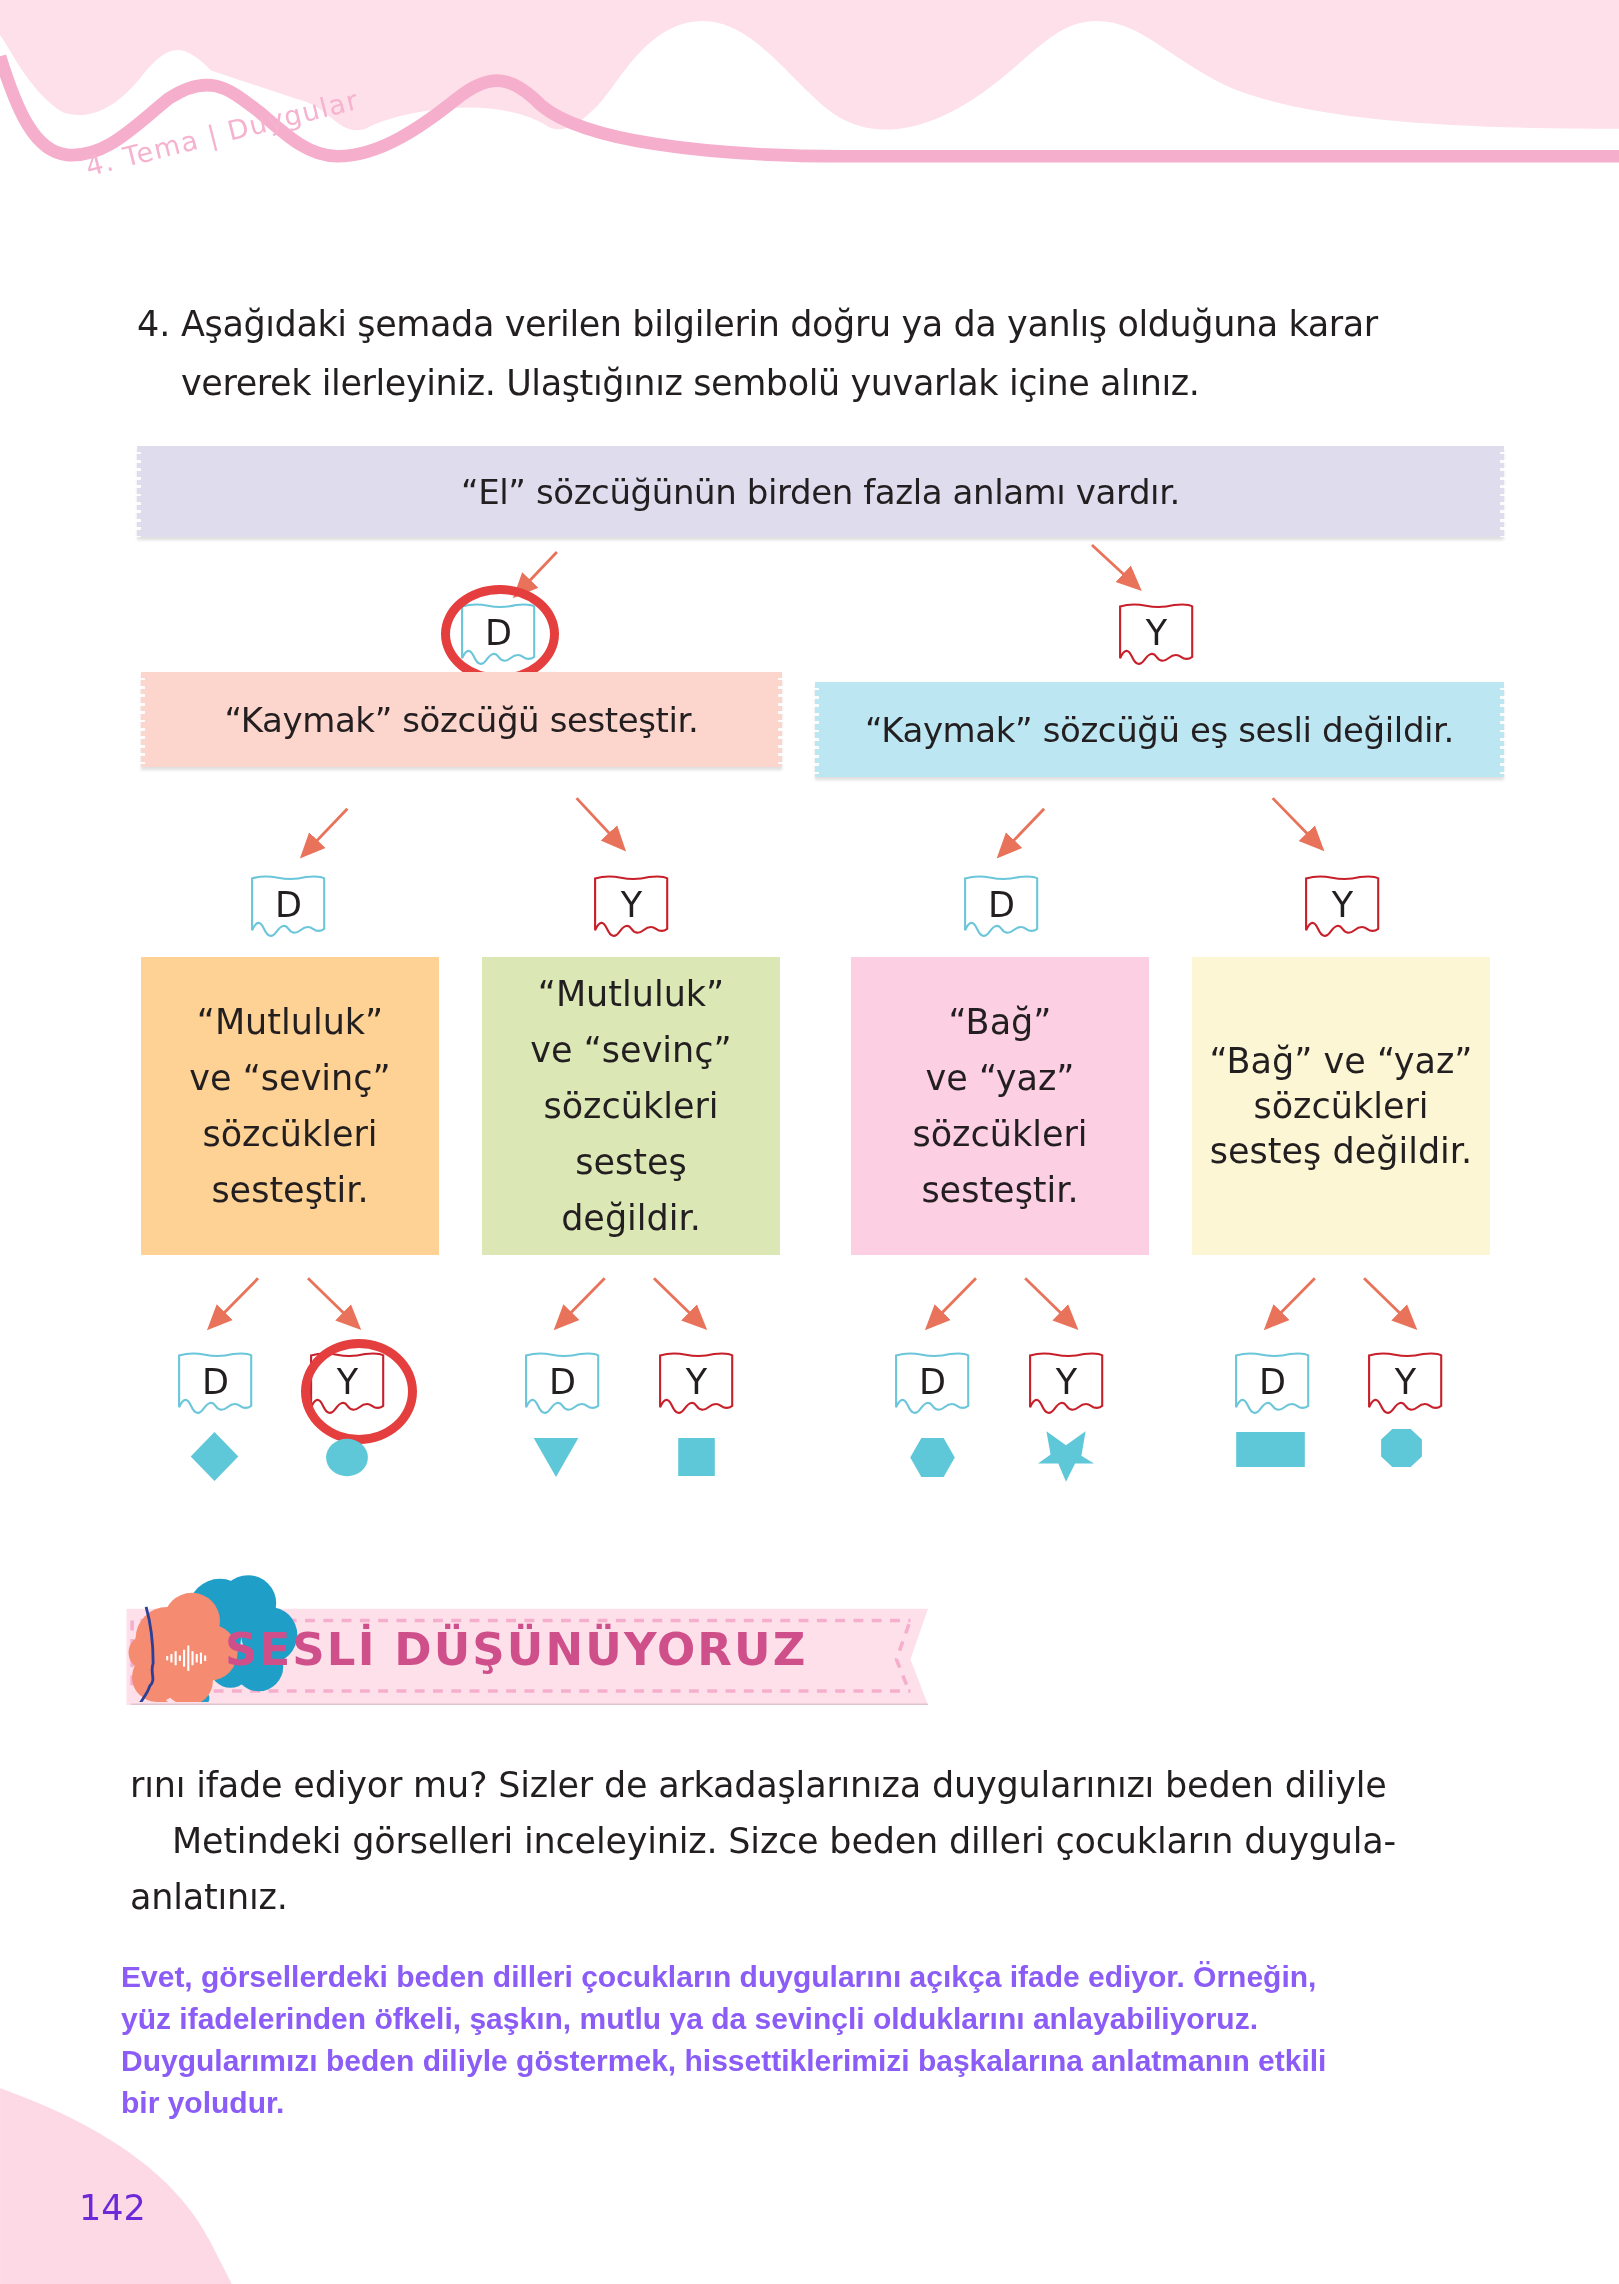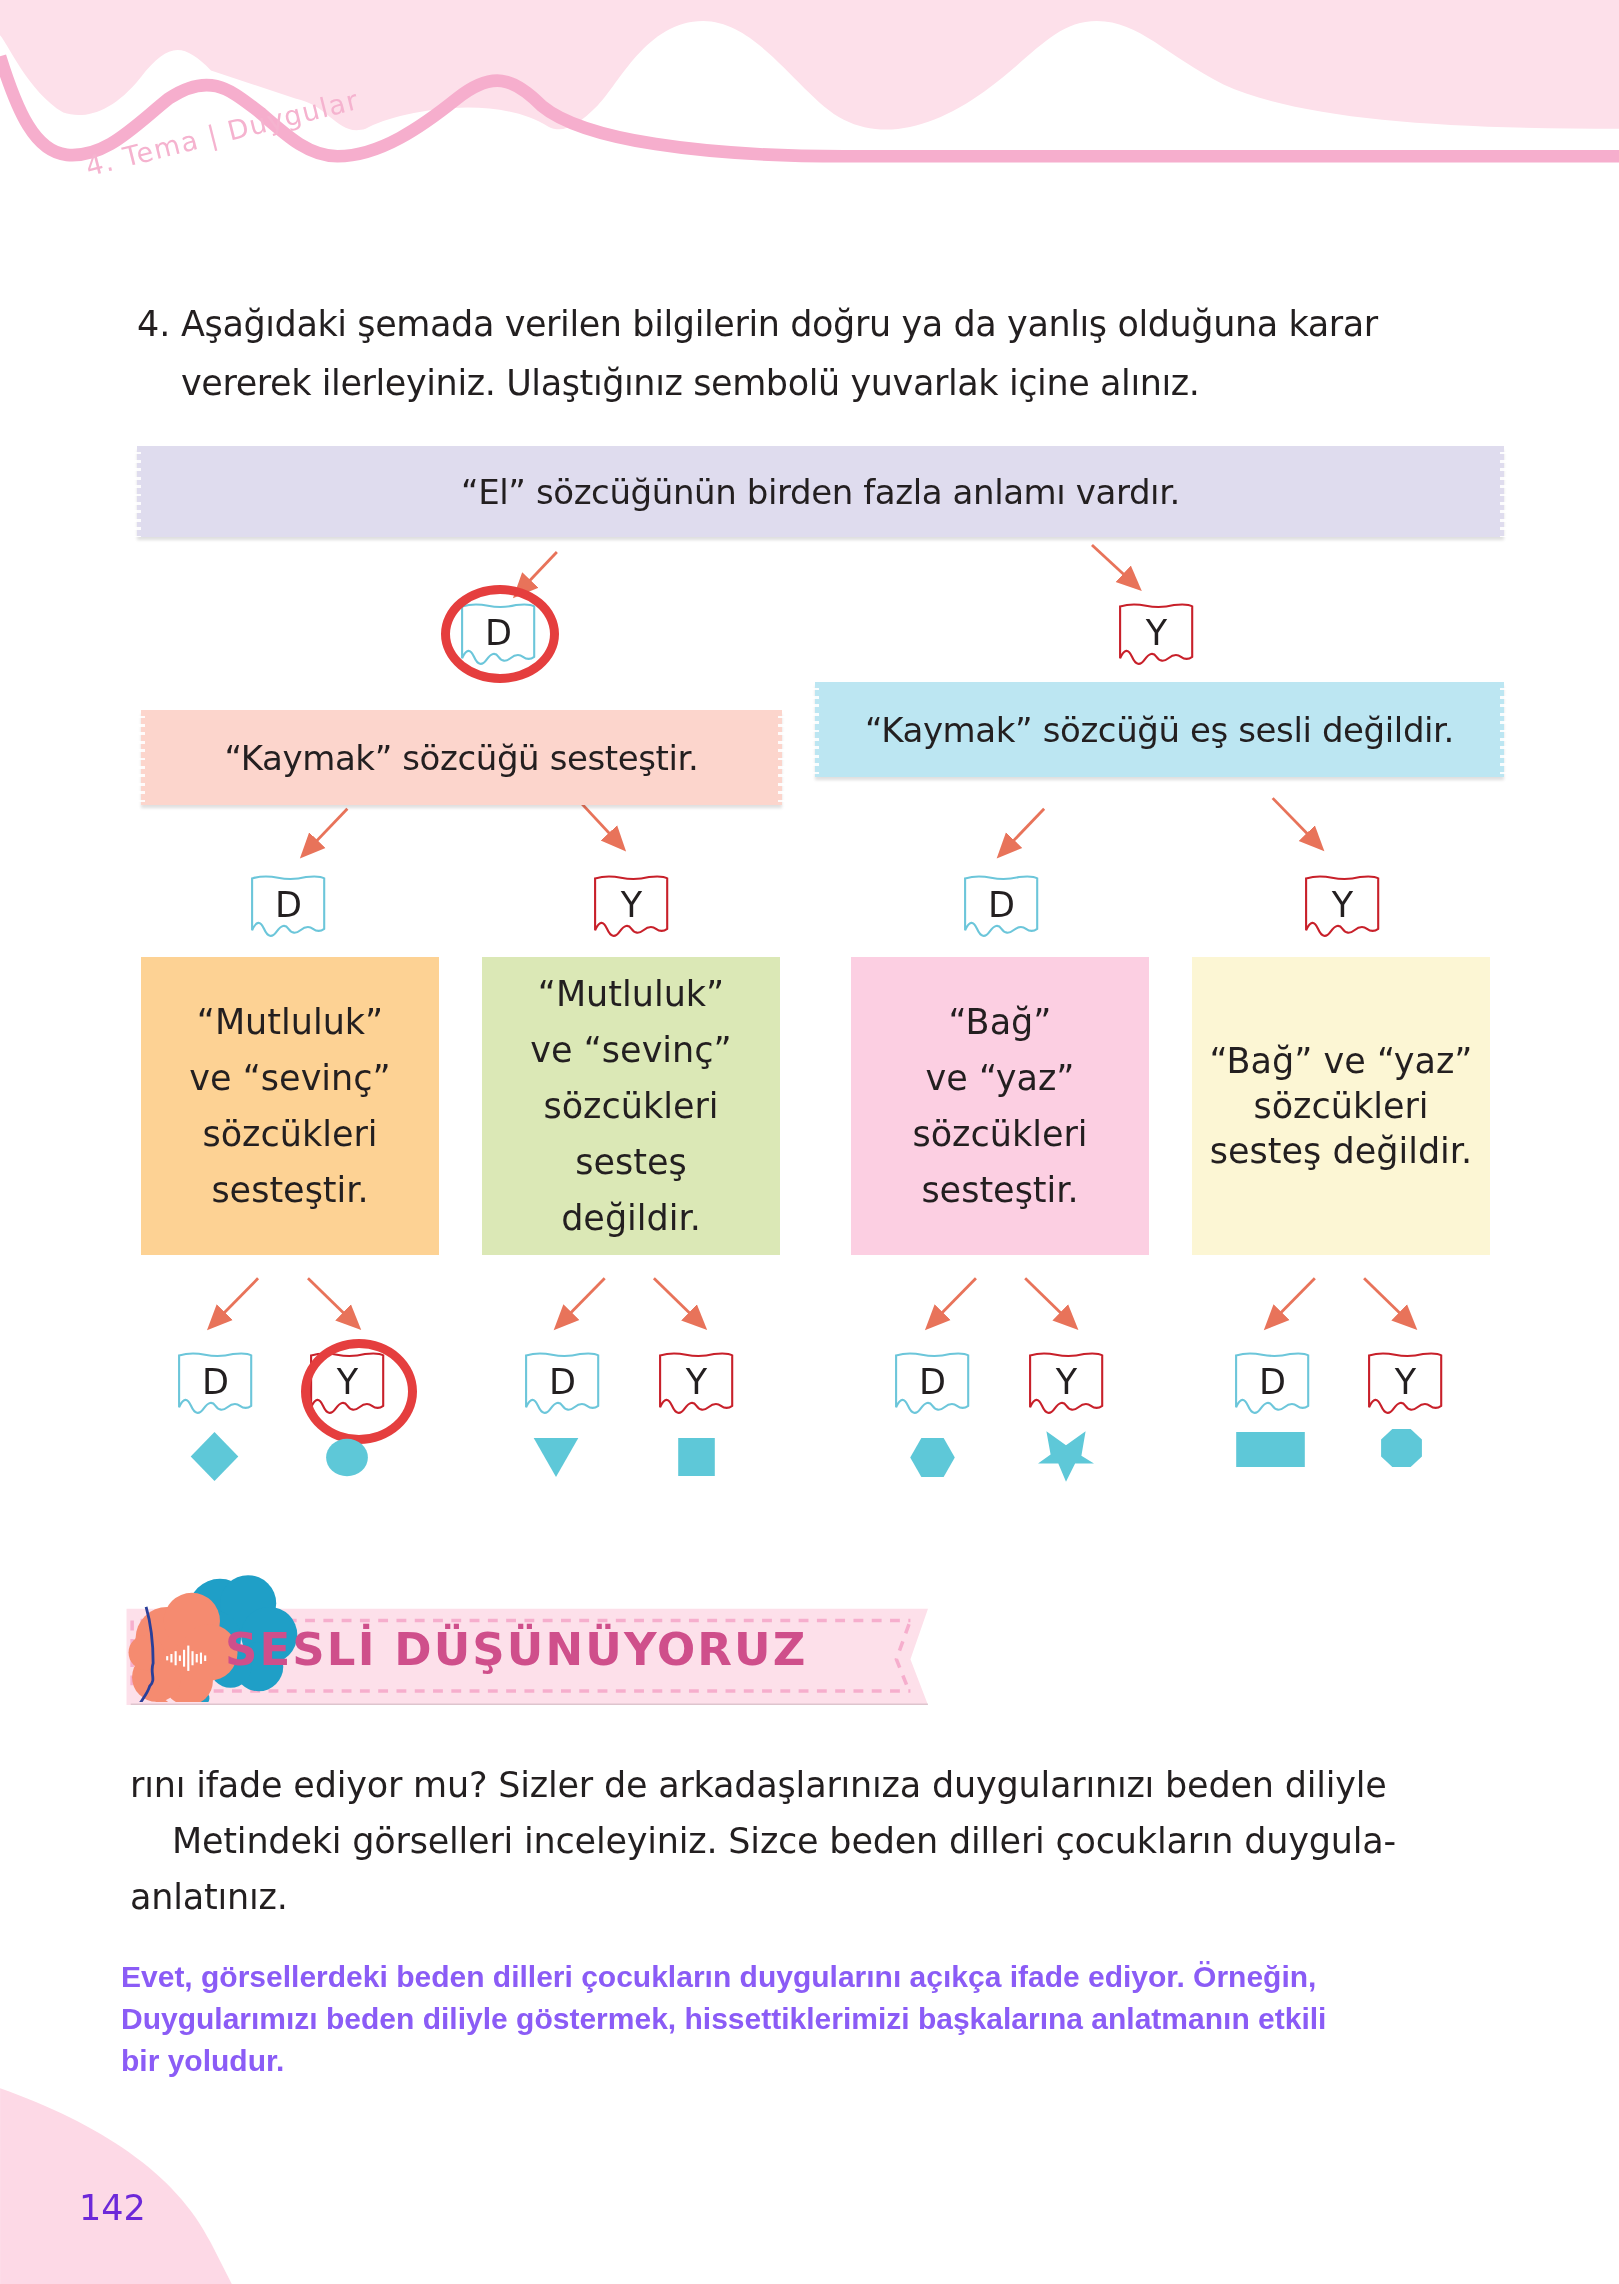--- a/index.html
+++ b/index.html
@@ -21,21 +21,21 @@
   #question { position: absolute; left: 137px; top: 295px; width: 1392px;
     font-size: 35px; line-height: 59px; font-family: "DejaVu Sans", sans-serif; }
   #question .num { position: absolute; left: 0; top: 0; }
   #question .line { display: block; padding-left: 44px; white-space: nowrap; letter-spacing: -0.4px; }
 
   
   .tape { position: absolute; display: flex; align-items: center; justify-content: center;
     font-size: 34px; letter-spacing: -0.4px; white-space: nowrap;
     box-shadow: 0 3.5px 2.8px rgba(0,0,0,0.12); }
   #band-root { left: 137px; top: 446px; width: 1367px; height: 91px; background: #dfdcee; }
-  #band-left { left: 141px; top: 710px; width: 641px; height: 95px; background: #fcd5cc; }
+  #band-left { left: 141px; top: 672px; width: 641px; height: 95px; background: #fcd5cc; }
   #band-right { left: 815px; top: 682px; width: 689px; height: 95px; background: #bce6f2; }
   .tape::before, .tape::after { content: ""; position: absolute; top: 0; bottom: 0; width: 7px;
     background: repeating-linear-gradient(180deg, transparent 0 5.6px, rgba(255,255,255,0.9) 5.6px 8.4px); }
   .tape::before { left: -2.8px; }
   .tape::after { right: -2.8px; }
 
   
   .dy { position: absolute; width: 77px; height: 62px; display: flex; align-items: center; justify-content: center;
     font-size: 35px; font-family: "DejaVu Sans", sans-serif; background: #fff; }
   .dy svg { position: absolute; left: 0; top: 0; width: 77px; height: 62px; overflow: visible; }
@@ -325,20 +325,21 @@
 <div id="banner-title">SESLİ DÜŞÜNÜYORUZ</div>
 
 <div id="prompt">
   <span class="line">rını ifade ediyor mu? Sizler de arkadaşlarınıza duygularınızı beden diliyle</span>
   <span class="line indent">Metindeki görselleri inceleyiniz. Sizce beden dilleri çocukların duygula-</span>
   <span class="line">anlatınız.</span>
 </div>
 
 <div id="answer">
   <span class="line">Evet, görsellerdeki beden dilleri çocukların duygularını açıkça ifade ediyor. Örneğin,</span>
+  <span class="line">yüz ifadelerinden öfkeli, şaşkın, mutlu ya da sevinçli olduklarını anlayabiliyoruz.</span>
   <span class="line">Duygularımızı beden diliyle göstermek, hissettiklerimizi başkalarına anlatmanın etkili</span>
   <span class="line">bir yoludur.</span>
 </div>
 
 <svg id="corner-blob" viewBox="0 0 400 349">
   <path d="M0,70 C140,120 250,190 300,290 L330,349 H0 Z" fill="#fdd9e6"></path>
 </svg>
 <div id="page-number">142</div>
 
 

